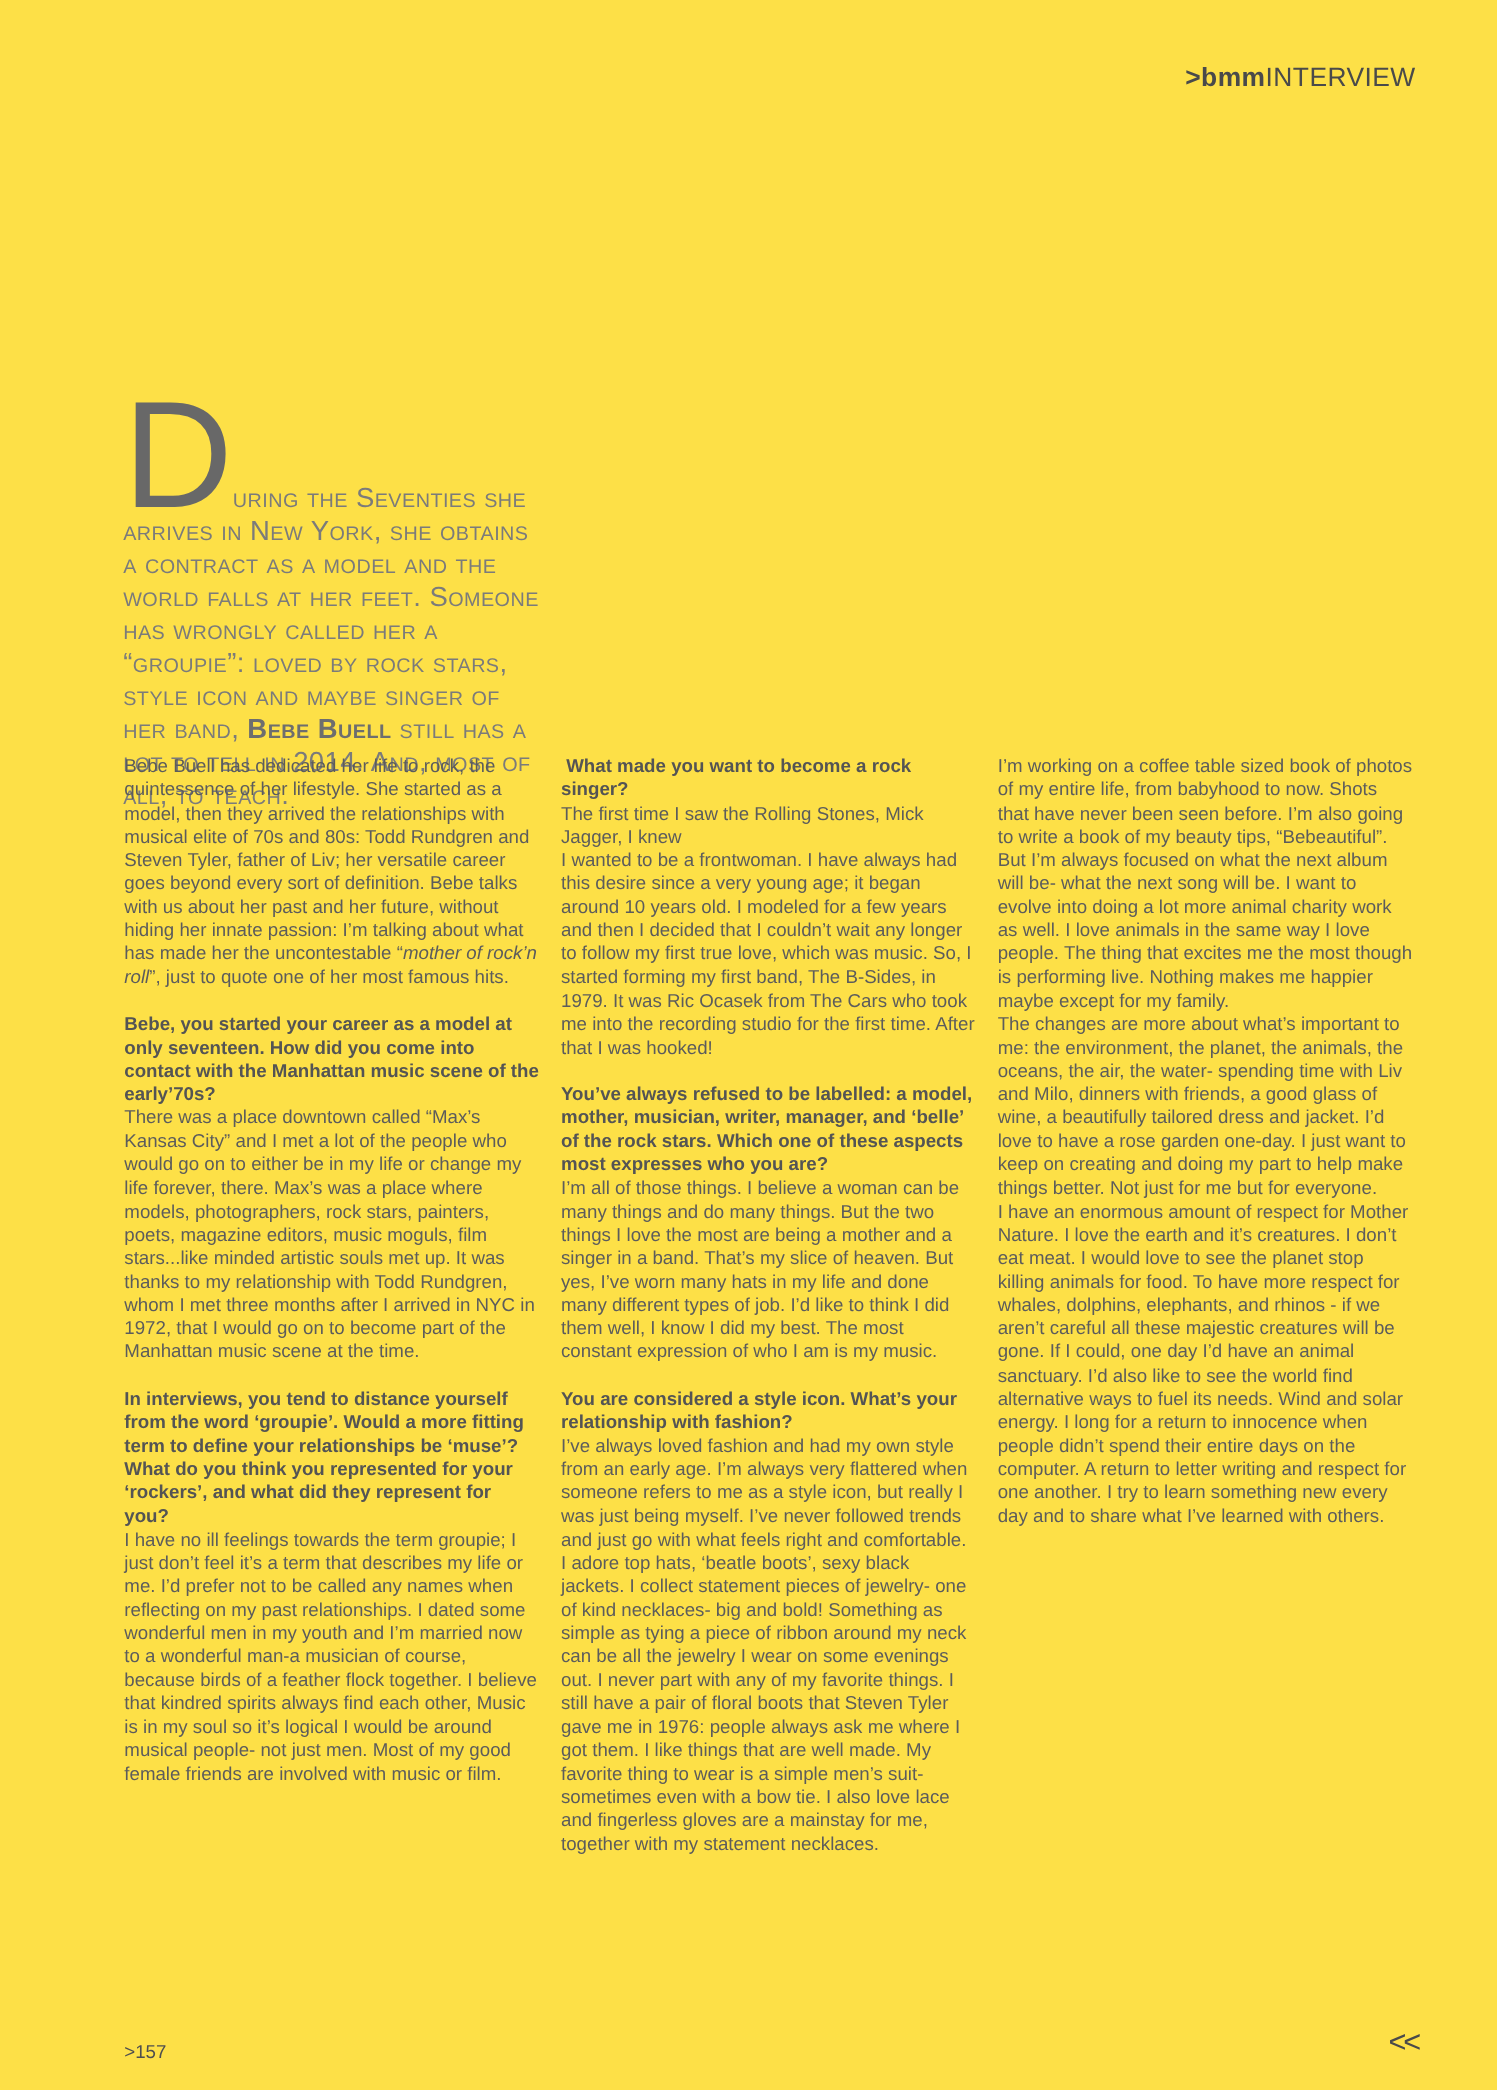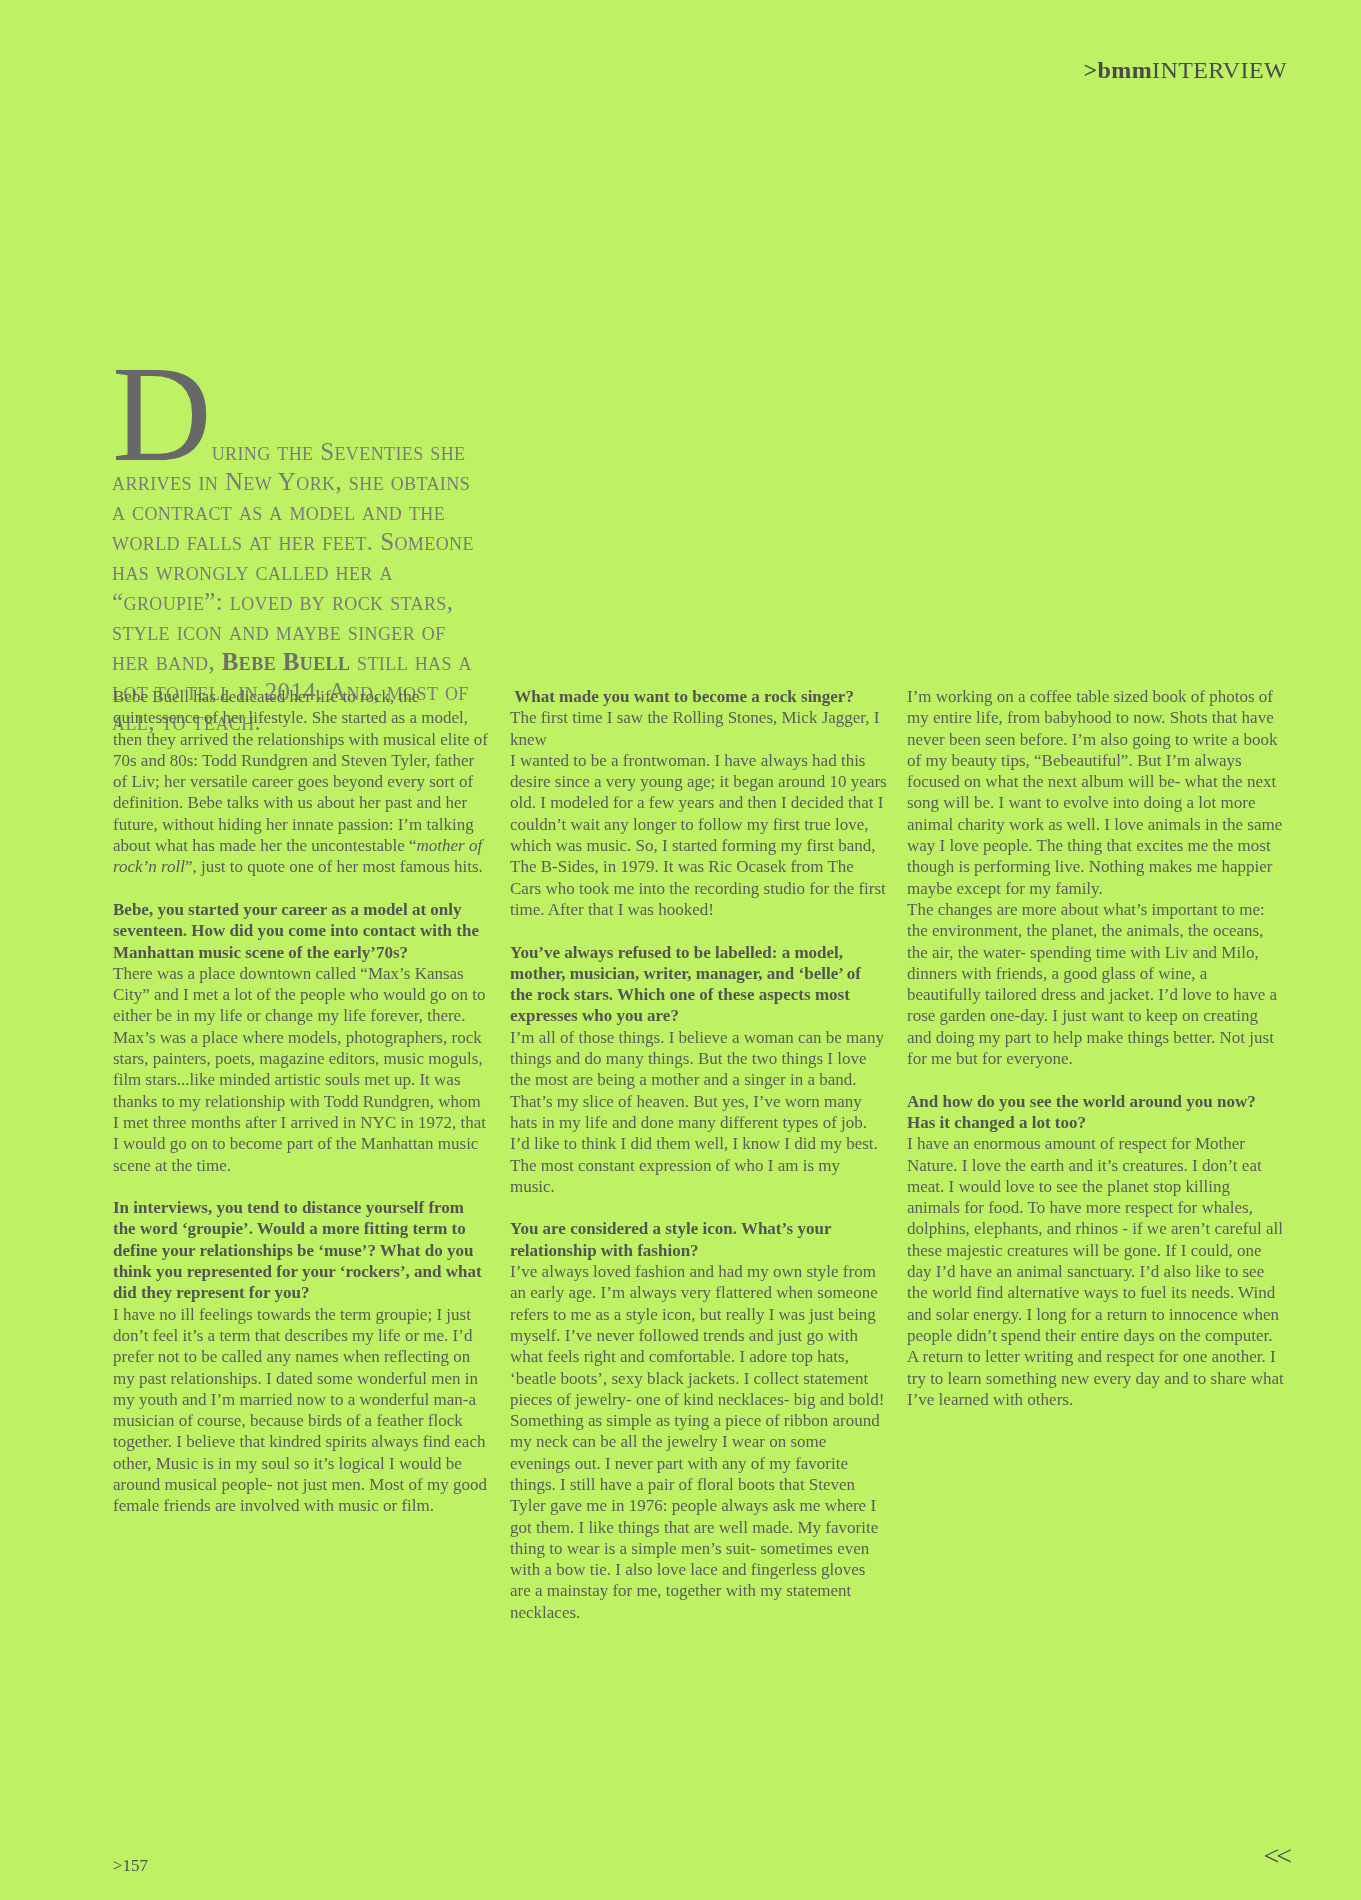--- a/index.html
+++ b/index.html
@@ -1,18 +1,18 @@
 <!DOCTYPE html>
 <html><head>
 <meta charset="utf-8">
 <style>
   html,body{margin:0;padding:0;background:#ffffff;}
   .page{
-    position:relative;width:1361px;height:1900px;background:#bef264;
-    font-family:Liberation Serif, serif;overflow:hidden;
+    position:relative;width:1361px;height:1900px;background:#fde047;
+    font-family:Liberation Sans, sans-serif;overflow:hidden;
   }
   
   .masthead{
     position:absolute;top:57px;right:74px;
     font-size:24px;color:#4a4a4a;letter-spacing:0.4px;
   }
   .masthead .brand{font-weight:bold;}
   
   .intro{
     position:absolute;left:112px;top:414px;width:440px;
@@ -85,21 +85,20 @@
 I wanted to be a frontwoman. I have always had this desire since a very young age; it began around 10 years old. I modeled for a few years and then I decided that I couldn’t wait any longer to follow my first true love, which was music. So, I started forming my first band, The B-Sides, in 1979. It was Ric Ocasek from The Cars who took me into the recording studio for the first time. After that I was hooked!</p>
       <p class="q">You’ve always refused to be labelled: a model, mother, musician, writer, manager, and ‘belle’ of the rock stars. Which one of these aspects most expresses who you are?</p>
       <p class="a">I’m all of those things. I believe a woman can be many things and do many things. But the two things I love the most are being a mother and a singer in a band. That’s my slice of heaven. But yes, I’ve worn many hats in my life and done many different types of job. I’d like to think I did them well, I know I did my best. The most constant expression of who I am is my music.</p>
       <p class="q">You are considered a style icon. What’s your relationship with fashion?</p>
       <p class="a">I’ve always loved fashion and had my own style from an early age. I’m always very flattered when someone refers to me as a style icon, but really I was just being myself. I’ve never followed trends and just go with what feels right and comfortable. I adore top hats, ‘beatle boots’, sexy black jackets. I collect statement pieces of jewelry- one of kind necklaces- big and bold! Something as simple as tying a piece of ribbon around my neck can be all the jewelry I wear on some evenings out. I never part with any of my favorite things. I still have a pair of floral boots that Steven Tyler gave me in 1976: people always ask me where I got them. I like things that are well made. My favorite thing to wear is a simple men’s suit- sometimes even with a bow tie. I also love lace and fingerless gloves are a mainstay for me, together with my statement necklaces.</p>
     </div>
 
     <div class="col">
       <p class="a">I’m working on a coffee table sized book of photos of my entire life, from babyhood to now. Shots that have never been seen before. I’m also going to write a book of my beauty tips, “Bebeautiful”. But I’m always focused on what the next album will be- what the next song will be. I want to evolve into doing a lot more animal charity work as well. I love animals in the same way I love people. The thing that excites me the most though is performing live. Nothing makes me happier maybe except for my family.</p>
       <p class="a">The changes are more about what’s important to me: the environment, the planet, the animals, the oceans, the air, the water- spending time with Liv and Milo, dinners with friends, a good glass of wine, a beautifully tailored dress and jacket. I’d love to have a rose garden one-day. I just want to keep on creating and doing my part to help make things better. Not just for me but for everyone.</p>
-      <p class="q">And how do you see the world around you now? Has it changed a lot too?</p>
       <p class="a">I have an enormous amount of respect for Mother Nature. I love the earth and it’s creatures. I don’t eat meat. I would love to see the planet stop killing animals for food. To have more respect for whales, dolphins, elephants, and rhinos - if we aren’t careful all these majestic creatures will be gone. If I could, one day I’d have an animal sanctuary. I’d also like to see the world find alternative ways to fuel its needs. Wind and solar energy. I long for a return to innocence when people didn’t spend their entire days on the computer. A return to letter writing and respect for one another. I try to learn something new every day and to share what I’ve learned with others.</p>
     </div>
 
   </div>
 
   <div class="pagenum">&gt;157</div>
   <div class="backnav">&lt;&lt;</div>
 
 </div>
 

